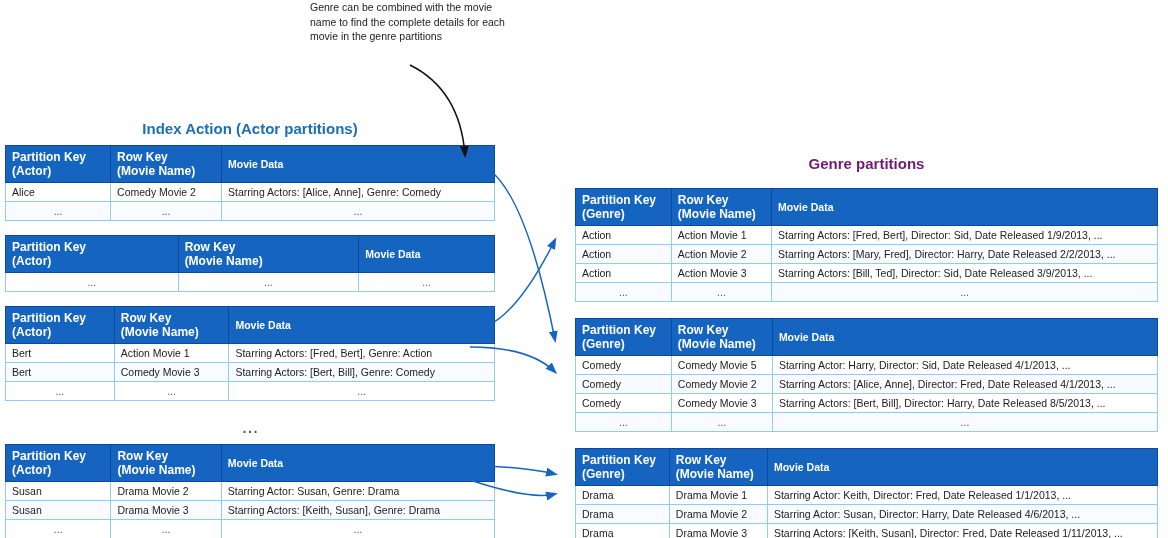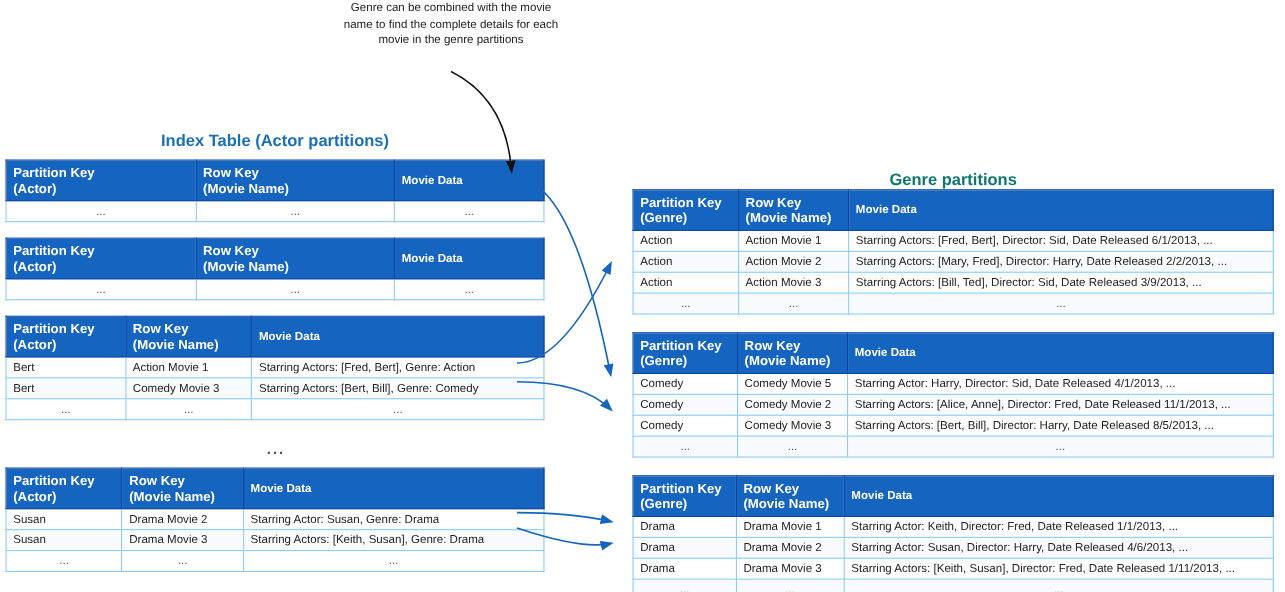--- a/index.html
+++ b/index.html
@@ -67,36 +67,35 @@
       border-top: none;
       border-bottom: 1px solid #90caf9;
     }
     .ellipsis-section {
       text-align: center;
       font-size: 20px;
       color: #555;
       margin: 6px 0;
     }
     .genre-title {
-      color: #0f766e;
+      color: #701a75;
       font-size: 15px;
       font-weight: 600;
       text-align: center;
-      margin-bottom: 0;
+      margin-bottom: 16px;
     }
     .right-table-block {
       margin-bottom: 16px;
     }
     
     .callout {
       position: absolute;
       top: 0px;
       left: 310px;
       width: 200px;
-      text-align: center;
       font-size: 10.5px;
       color: #222;
       line-height: 1.4;
     }
     
     .svg-overlay {
       position: absolute;
       top: 0;
       left: 0;
       width: 1168px;
@@ -110,32 +109,37 @@
 </head>
 <body>
 
 <div class="main-container">
 
   <div class="callout">
     <span>Genre can be combined with the movie name to find the complete details for each movie in the genre partitions</span>
   </div>
 
   <div class="left-section">
-    <div class="section-title">Index Table (Actor partitions)</div>
+    <div class="section-title">Index Action (Actor partitions)</div>
 
     <div class="table-block" id="table-alice">
       <table>
         <thead>
           <tr>
             <th class="th-two-line">Partition Key<br>(Actor)</th>
             <th class="th-two-line">Row Key<br>(Movie Name)</th>
             <th>Movie Data</th>
           </tr>
         </thead>
         <tbody>
+          <tr>
+            <td>Alice</td>
+            <td>Comedy Movie 2</td>
+            <td>Starring Actors: [Alice, Anne], Genre: Comedy</td>
+          </tr>
           <tr class="dots-row">
             <td>...</td>
             <td>...</td>
             <td>...</td>
           </tr>
         </tbody>
       </table>
     </div>
 
     <div class="table-block" id="table-anne">
@@ -227,21 +231,21 @@
           <tr>
             <th class="th-two-line">Partition Key<br>(Genre)</th>
             <th class="th-two-line">Row Key<br>(Movie Name)</th>
             <th>Movie Data</th>
           </tr>
         </thead>
         <tbody>
           <tr>
             <td>Action</td>
             <td>Action Movie 1</td>
-            <td>Starring Actors: [Fred, Bert], Director: Sid, Date Released 6/1/2013, ...</td>
+            <td>Starring Actors: [Fred, Bert], Director: Sid, Date Released 1/9/2013, ...</td>
           </tr>
           <tr>
             <td>Action</td>
             <td>Action Movie 2</td>
             <td>Starring Actors: [Mary, Fred], Director: Harry, Date Released 2/2/2013, ...</td>
           </tr>
           <tr>
             <td>Action</td>
             <td>Action Movie 3</td>
             <td>Starring Actors: [Bill, Ted], Director: Sid, Date Released 3/9/2013, ...</td>
@@ -266,21 +270,21 @@
         </thead>
         <tbody>
           <tr>
             <td>Comedy</td>
             <td>Comedy Movie 5</td>
             <td>Starring Actor: Harry, Director: Sid, Date Released 4/1/2013, ...</td>
           </tr>
           <tr>
             <td>Comedy</td>
             <td>Comedy Movie 2</td>
-            <td>Starring Actors: [Alice, Anne], Director: Fred, Date Released 11/1/2013, ...</td>
+            <td>Starring Actors: [Alice, Anne], Director: Fred, Date Released 4/1/2013, ...</td>
           </tr>
           <tr>
             <td>Comedy</td>
             <td>Comedy Movie 3</td>
             <td>Starring Actors: [Bert, Bill], Director: Harry, Date Released 8/5/2013, ...</td>
           </tr>
           <tr class="dots-row">
             <td>...</td>
             <td>...</td>
             <td>...</td>

